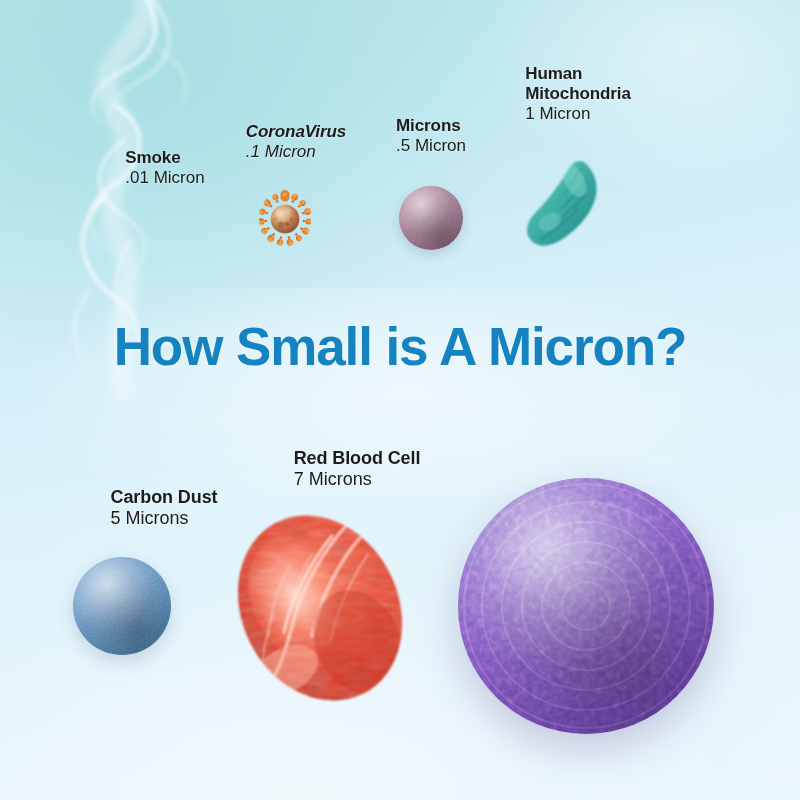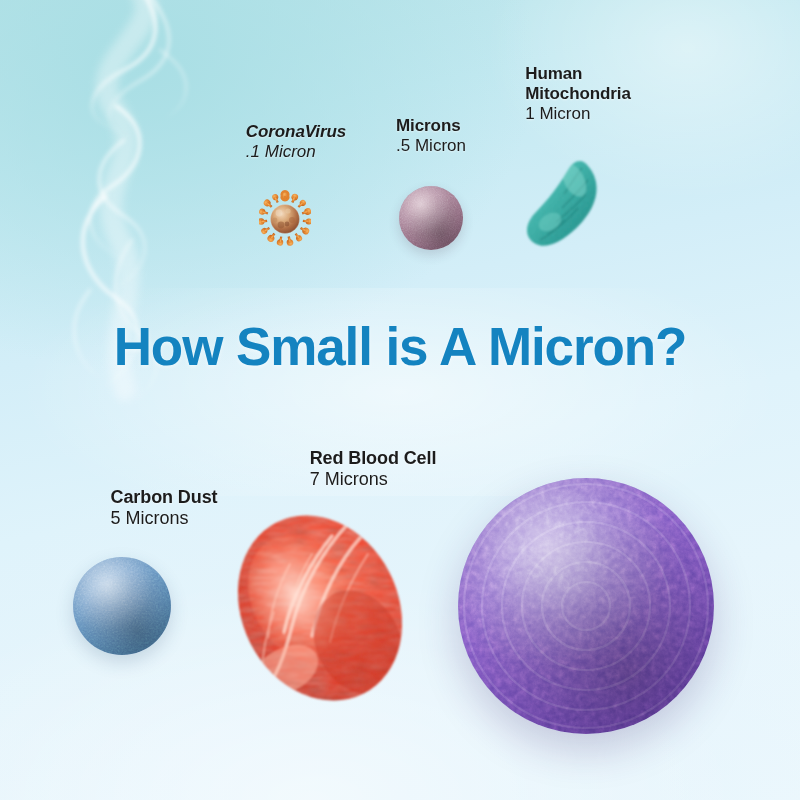--- a/index.html
+++ b/index.html
@@ -176,20 +176,24 @@
       <path d="M128,4 C162,44 152,74 118,92 C84,112 78,134 110,148" fill="none" stroke="url(#smokeFade)" stroke-width="2.2" stroke-linecap="round" opacity="0.8"></path>
       <path d="M96,116 C132,140 124,176 92,196 C58,218 66,252 100,268" fill="none" stroke="url(#smokeFade)" stroke-width="3" stroke-linecap="round"></path>
       <path d="M104,150 C70,176 72,206 104,226 C138,248 128,282 92,300" fill="none" stroke="url(#smokeFade)" stroke-width="2.4" stroke-linecap="round" opacity="0.85"></path>
       <path d="M86,206 C50,236 58,282 96,308 C132,332 120,372 86,396" fill="none" stroke="url(#smokeFade)" stroke-width="3.2" stroke-linecap="round"></path>
       <path d="M112,250 C86,286 92,322 120,344 C146,364 140,392 114,412" fill="none" stroke="url(#smokeFade)" stroke-width="2" stroke-linecap="round" opacity="0.7"></path>
       <path d="M70,300 C44,332 52,368 80,388" fill="none" stroke="url(#smokeFade)" stroke-width="2.4" stroke-linecap="round" opacity="0.65"></path>
       <path d="M140,60 C176,84 172,112 146,128" fill="none" stroke="url(#smokeFade)" stroke-width="1.8" stroke-linecap="round" opacity="0.6"></path>
     </g>
   </svg>
 
+  <div class="label" style="left:165px; top:148px;">
+    <span class="name">Smoke</span>
+    <span class="size">.01 Micron</span>
+  </div>
 
   <div class="label" style="left:296px; top:122px;font-style:italic;">
     <span class="name">CoronaVirus</span>
     <span class="size">.1 Micron</span>
   </div>
 
   <div class="label" style="left:431px; top:116px;">
     <span class="name">Microns</span>
     <span class="size">.5 Micron</span>
   </div>
@@ -353,21 +357,21 @@
     </svg>
   </div>
 
   <div id="title">How Small is A Micron?</div>
 
   <div class="label big" style="left:136px; top:487px;margin-left:28px;">
     <span class="name">Carbon Dust</span>
     <span class="size">5 Microns</span>
   </div>
 
-  <div class="label big" style="left:373px; top:448px;">
+  <div class="label big" style="left:357px; top:448px;">
     <span class="name">Red Blood Cell</span>
     <span class="size">7 Microns</span>
   </div>
 
 
   <div class="organism" style="left:73px; top:557px;">
     <div class="sphere" id="carbon-body">
       <svg class="grain" viewBox="0 0 98 98" preserveAspectRatio="none">
         <defs>
           <filter id="gr2">

